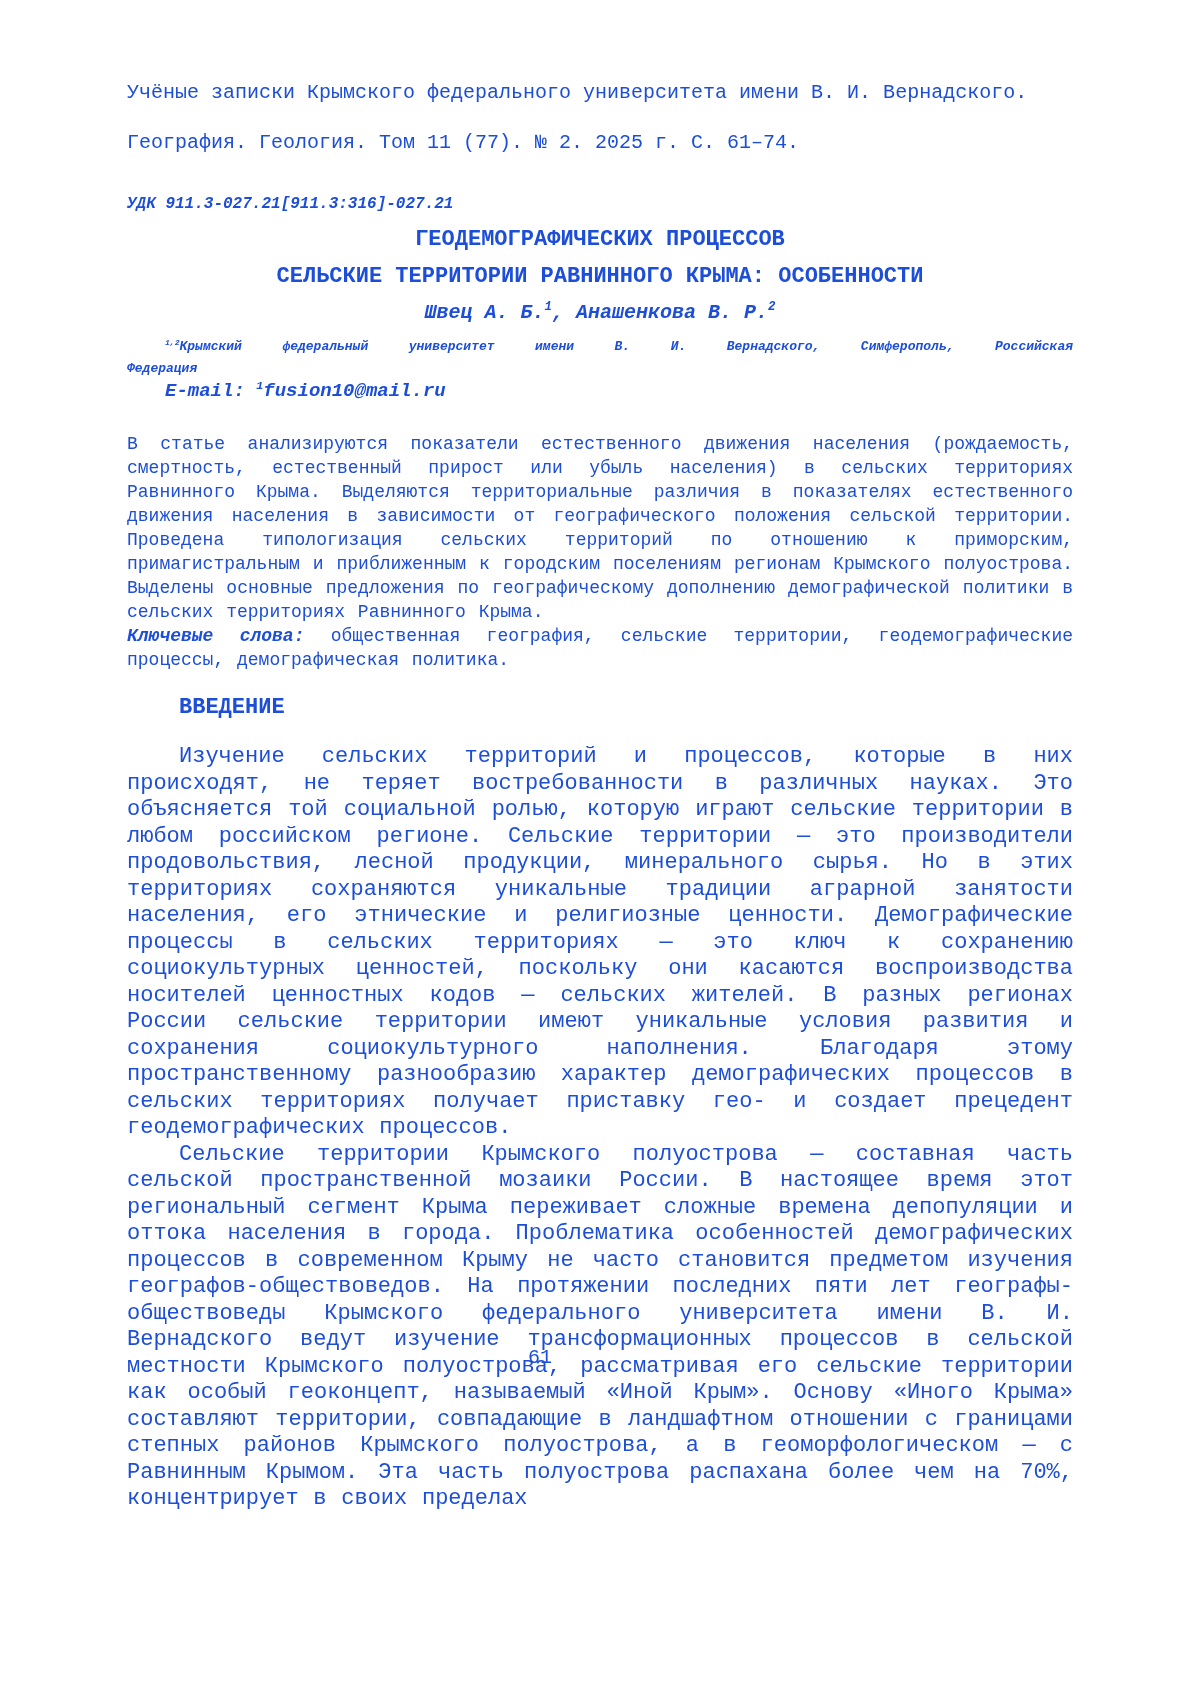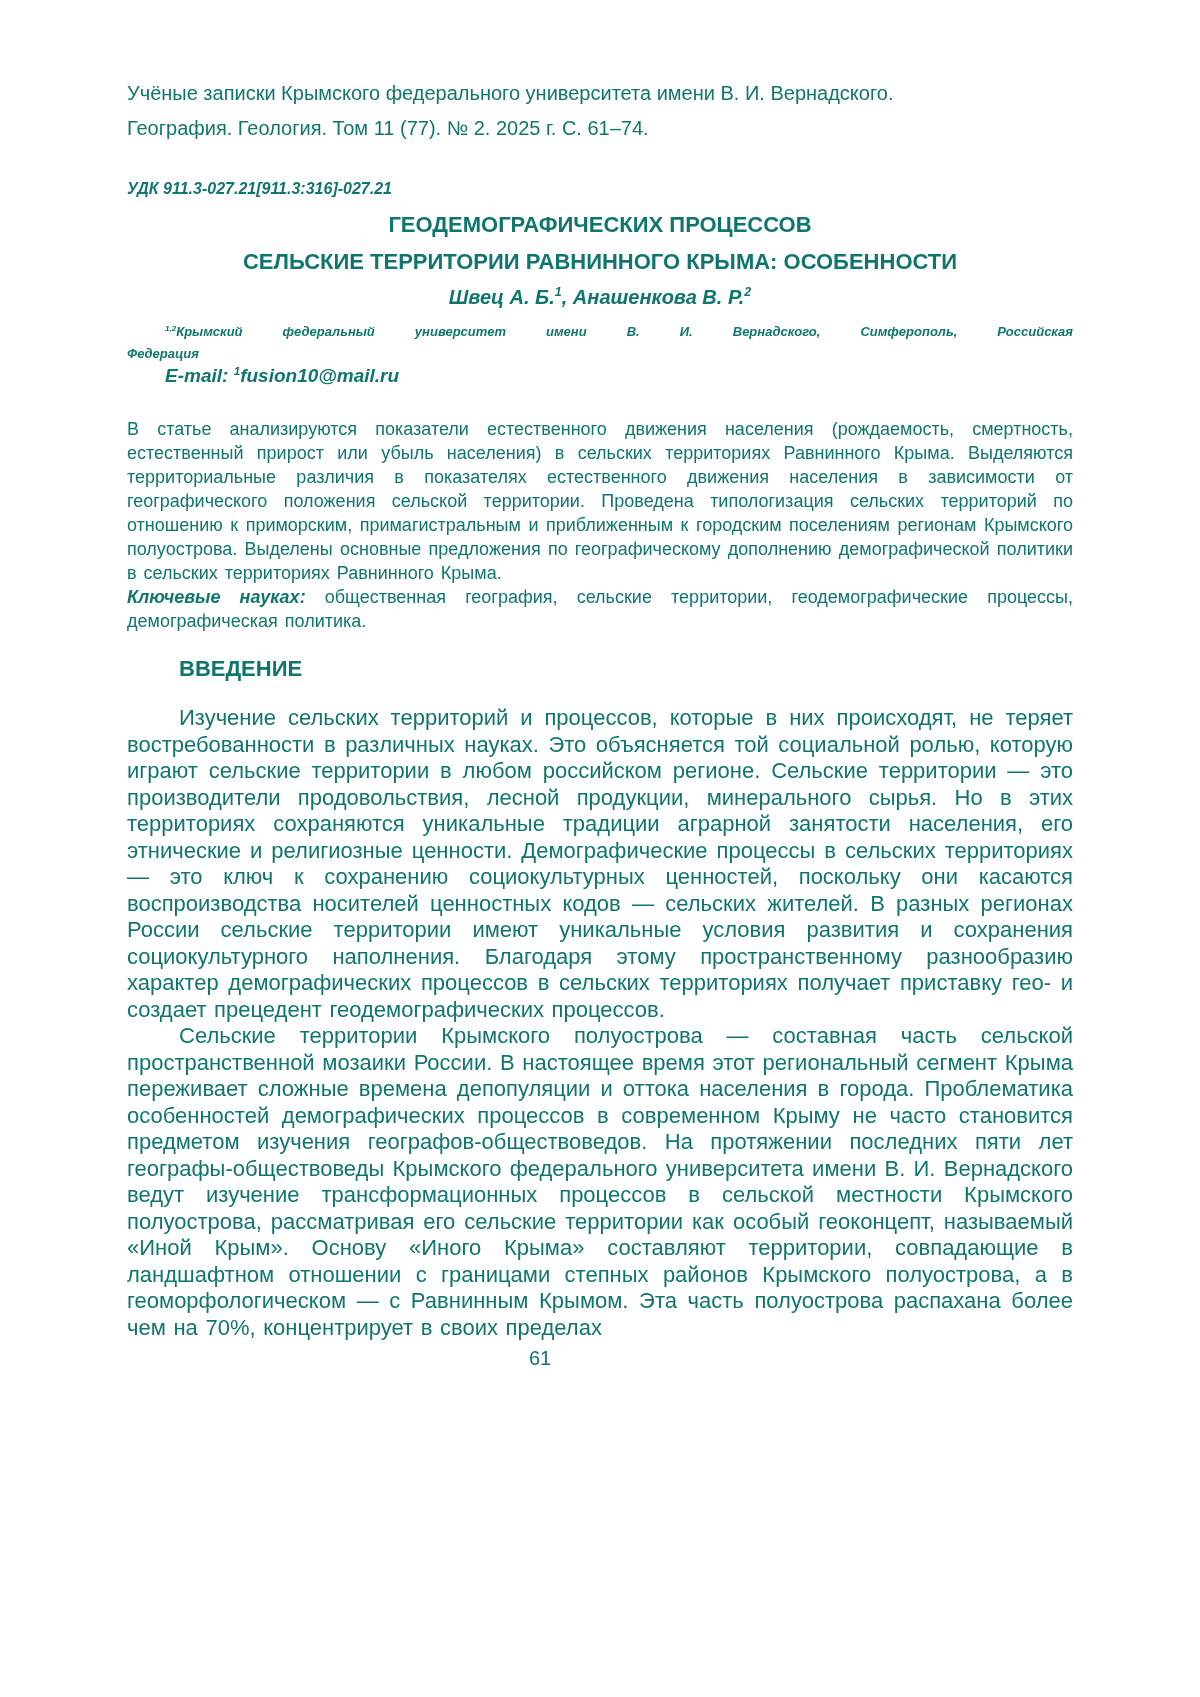--- a/index.html
+++ b/index.html
@@ -5,35 +5,35 @@
   html, body {
     margin: 0;
     padding: 0;
     background: #ffffff;
   }
   .page {
     position: relative;
     width: 1200px;
     height: 1697px;
     background: #ffffff;
-    font-family: Liberation Sans, sans-serif;
-    color: #0f766e;
+    font-family: Liberation Mono, monospace;
+    color: #1d4ed8;
     overflow: hidden;
   }
   .content {
     position: absolute;
     left: 127px;
     top: 0;
     width: 946px;
   }
   p, h1, h2 { margin: 0; padding: 0; font-weight: normal; }
 
   .jline { font-size: 20px; line-height: 24px; }
   .jline1 { padding-top: 81px; }
-  .jline2 { margin-top: 11px; }
+  .jline2 { margin-top: 26px; }
 
   .udk {
     margin-top: 40px;
     font-size: 16px;
     font-weight: bold;
     font-style: italic;
   }
 
   .title {
     margin-top: 8px;
@@ -135,21 +135,21 @@
     <p class="authors"><span>Швец А. Б.</span><sup>1</sup><span>, </span><span>Анашенкова В. Р.</span><sup>2</sup></p>
 
     <p class="affil affil-l1"><sup>1,2</sup><span>Крымский федеральный университет имени В. И. Вернадского, Симферополь, Российская</span></p>
 
     <p class="affil affil-l2">Федерация</p>
 
     <p class="email"><span>E-mail: </span><sup>1</sup><span>fusion10@mail.ru</span></p>
 
     <p class="abstract">В статье анализируются показатели естественного движения населения (рождаемость, смертность, естественный прирост или убыль населения) в сельских территориях Равнинного Крыма. Выделяются территориальные различия в показателях естественного движения населения в зависимости от географического положения сельской территории. Проведена типологизация сельских территорий по отношению к приморским, примагистральным и приближенным к городским поселениям регионам Крымского полуострова. Выделены основные предложения по географическому дополнению демографической политики в сельских территориях Равнинного Крыма.</p>
 
-    <p class="keywords"><span class="kw-label">Ключевые науках:</span><span> общественная география, сельские территории, геодемографические процессы, демографическая политика.</span></p>
+    <p class="keywords"><span class="kw-label">Ключевые слова:</span><span> общественная география, сельские территории, геодемографические процессы, демографическая политика.</span></p>
 
     <h2 class="section-heading">ВВЕДЕНИЕ</h2>
 
     <p class="body-para first">Изучение сельских территорий и процессов, которые в них происходят, не теряет востребованности в различных науках. Это объясняется той социальной ролью, которую играют сельские территории в любом российском регионе. Сельские территории — это производители продовольствия, лесной продукции, минерального сырья. Но в этих территориях сохраняются уникальные традиции аграрной занятости населения, его этнические и религиозные ценности. Демографические процессы в сельских территориях — это ключ к сохранению социокультурных ценностей, поскольку они касаются воспроизводства носителей ценностных кодов — сельских жителей. В разных регионах России сельские территории имеют уникальные условия развития и сохранения социокультурного наполнения. Благодаря этому пространственному разнообразию характер демографических процессов в сельских территориях получает приставку гео- и создает прецедент геодемографических процессов.</p>
 
     <p class="body-para">Сельские территории Крымского полуострова — составная часть сельской пространственной мозаики России. В настоящее время этот региональный сегмент Крыма переживает сложные времена депопуляции и оттока населения в города. Проблематика особенностей демографических процессов в современном Крыму не часто становится предметом изучения географов-обществоведов. На протяжении последних пяти лет географы-обществоведы Крымского федерального университета имени В. И. Вернадского ведут изучение трансформационных процессов в сельской местности Крымского полуострова, рассматривая его сельские территории как особый геоконцепт, называемый «Иной Крым». Основу «Иного Крыма» составляют территории, совпадающие в ландшафтном отношении с границами степных районов Крымского полуострова, а в геоморфологическом — с Равнинным Крымом. Эта часть полуострова распахана более чем на 70%, концентрирует в своих пределах</p>
 
   </div>
 
   <div class="page-number">61</div>

